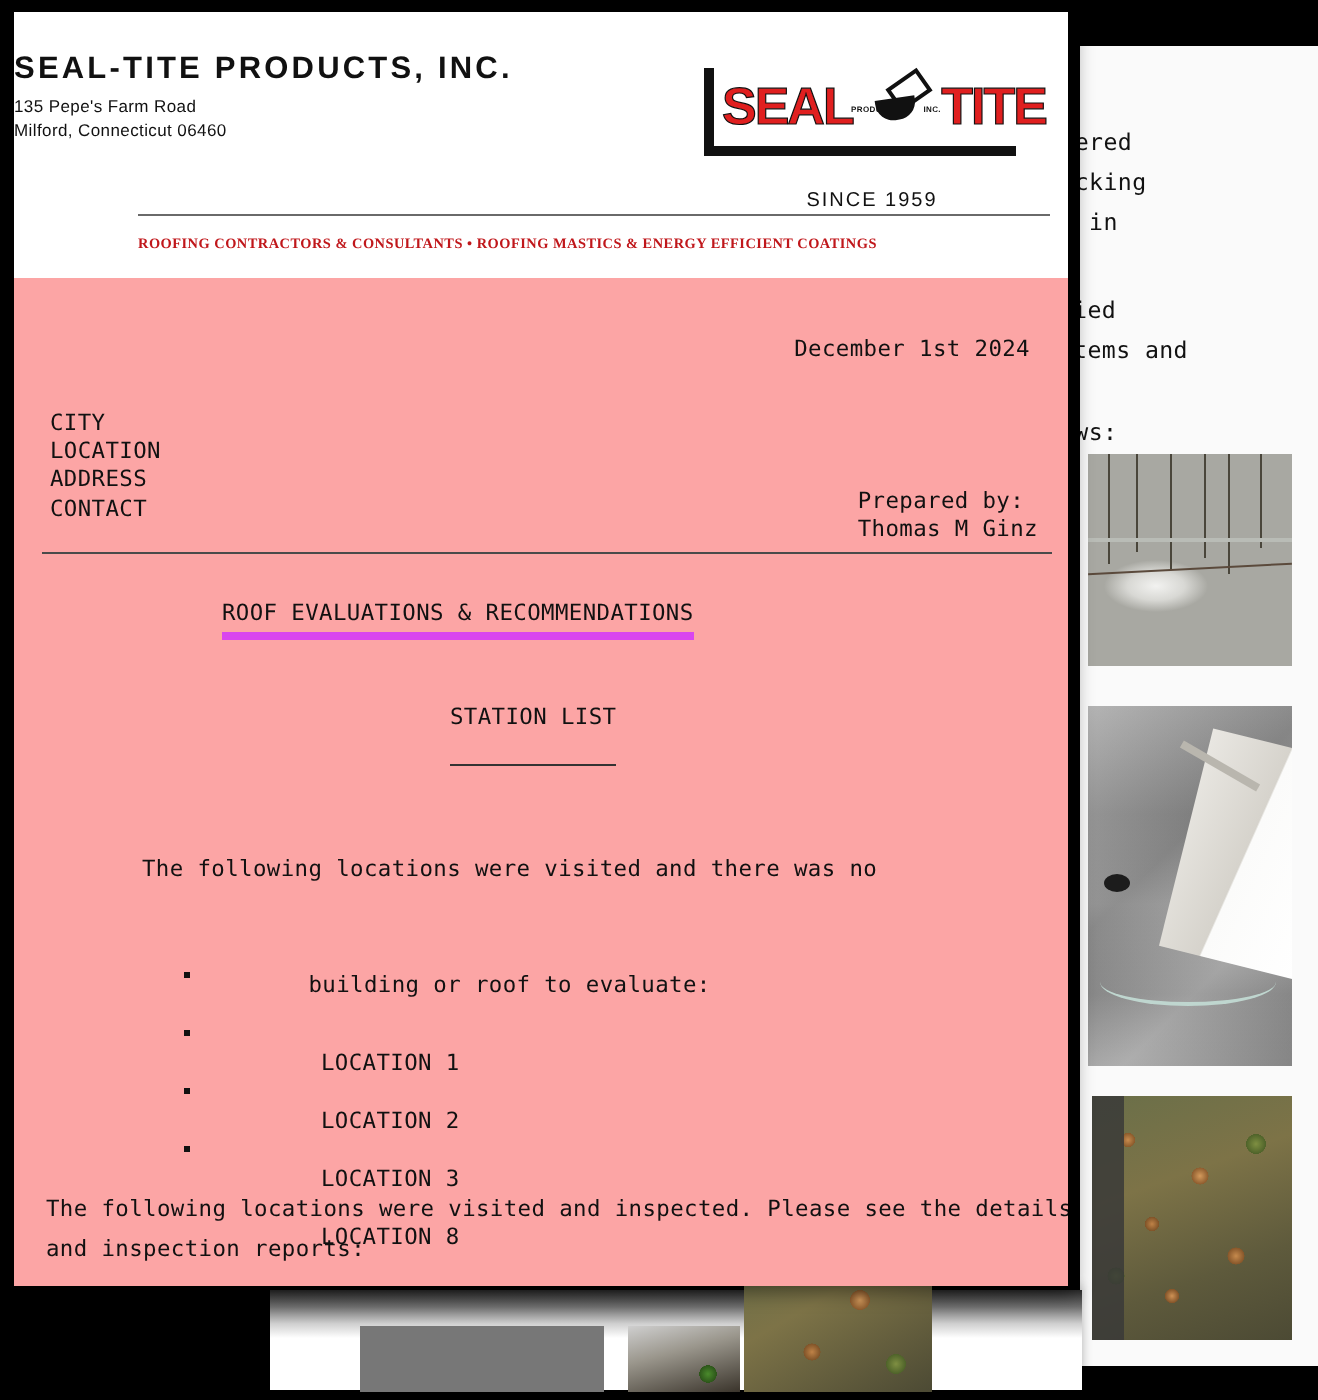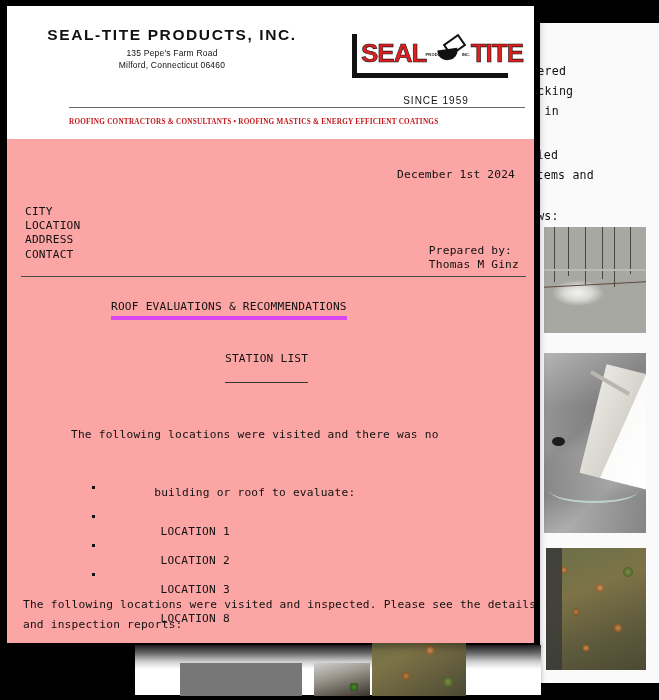--- a/index.html
+++ b/index.html
@@ -36,21 +36,21 @@
     background:#ffffff;
     box-shadow:3px 3px 9px rgba(0,0,0,.45);
   }
 
   
   .letterhead{
     position:relative;height:133px;background:#ffffff;
     font-family:"Liberation Sans","DejaVu Sans",sans-serif;
   }
   .lh-left{
-    position:absolute;left:0;top:20px;width:330px;text-align:center;color:#111;
+    position:absolute;left:0;top:20px;width:330px;color:#111;
   }
   .company-name{
     font-size:15.5px;font-weight:bold;letter-spacing:1.6px;white-space:nowrap;
   }
   .company-addr{font-size:8.5px;line-height:11.5px;margin-top:4px;letter-spacing:.2px;}
 
   .lh-logo{position:absolute;left:340px;top:26px;width:178px;}
   .logo-box{position:relative;height:48px;}
   .logo-bar-l{position:absolute;left:5px;top:2px;width:5px;height:44px;background:#111;}
   .logo-bar-b{position:absolute;left:5px;top:41px;width:156px;height:5px;background:#111;}

